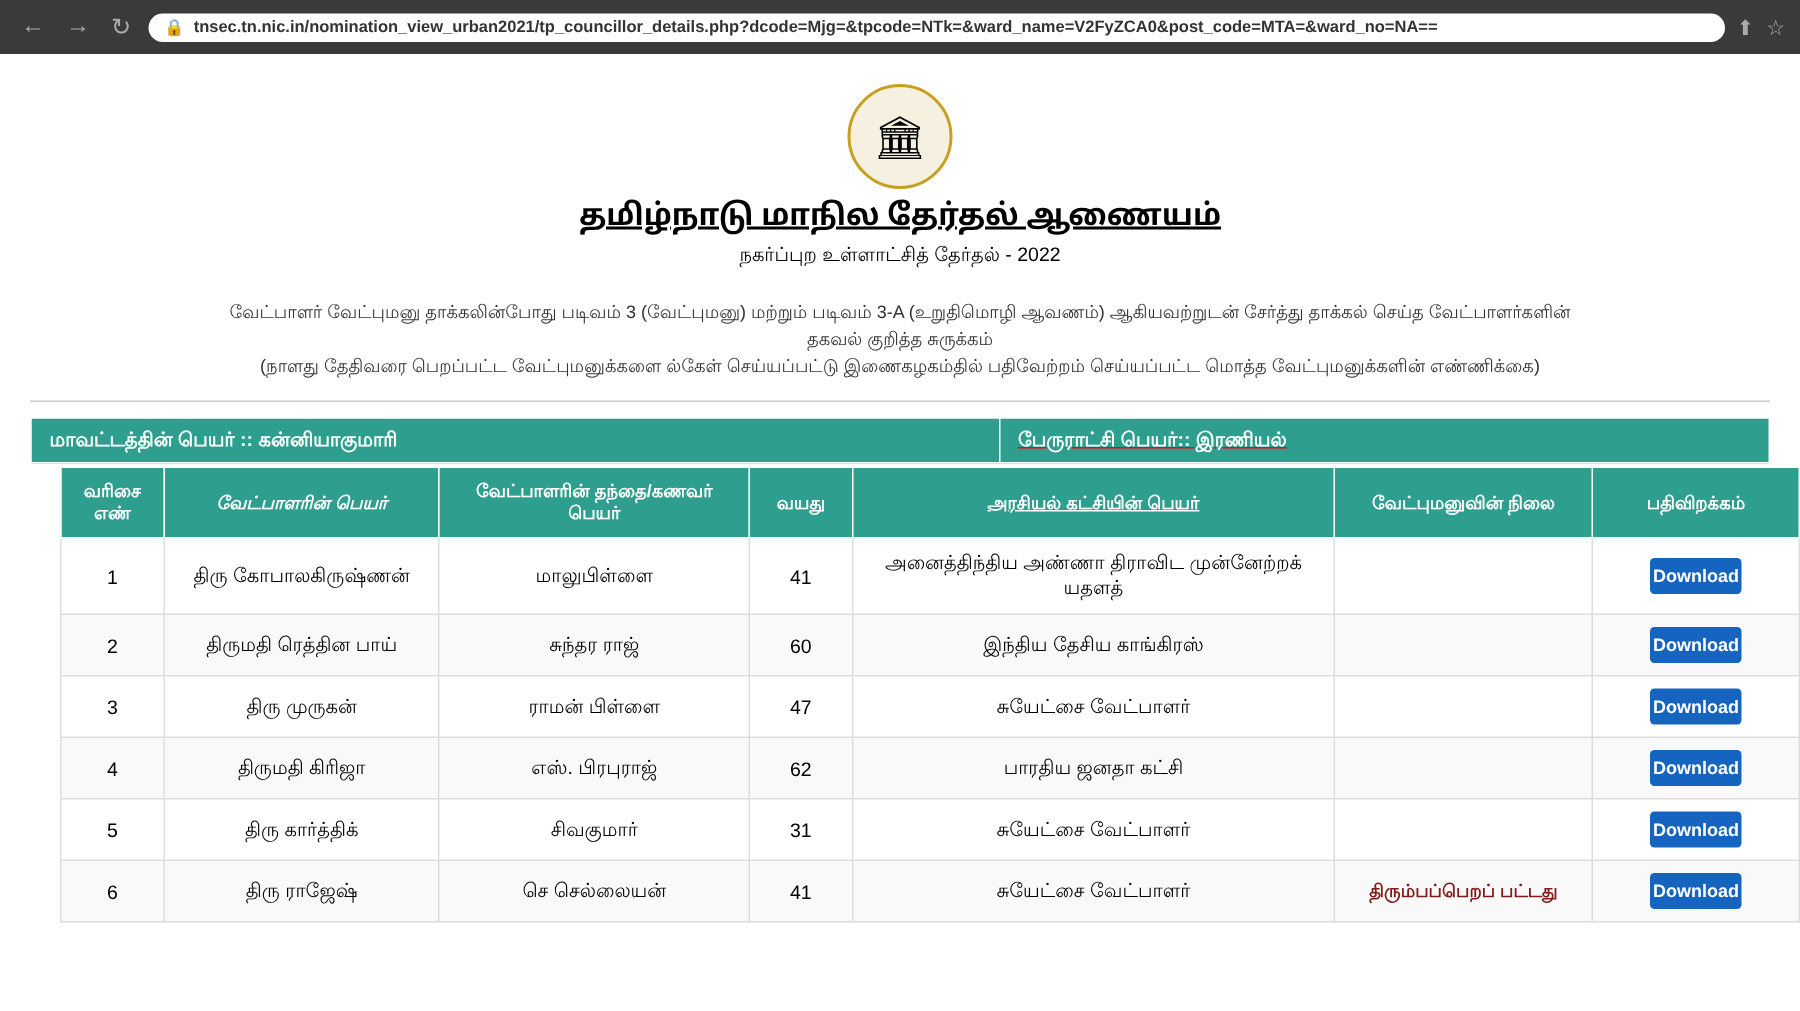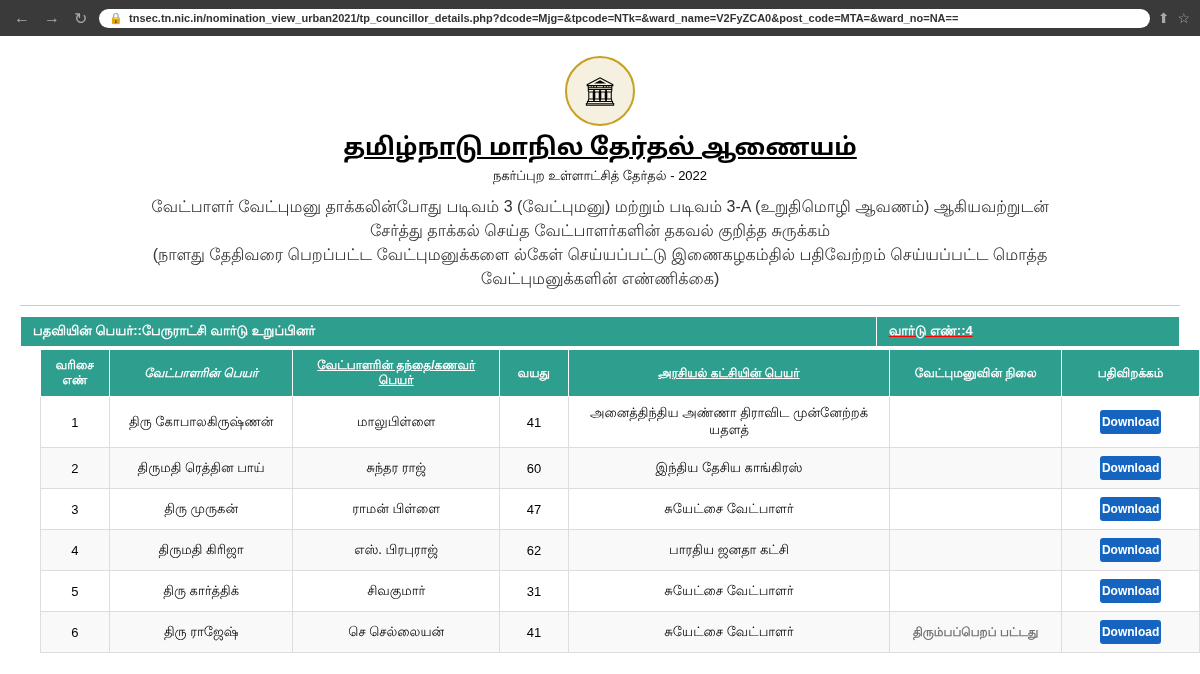--- a/index.html
+++ b/index.html
@@ -62,38 +62,38 @@
       background: #f5f0e0;
       border: 2px solid #c8a020;
       display: inline-flex;
       align-items: center;
       justify-content: center;
       font-size: 28px;
     }
 
     .main-title {
       text-align: center;
-      font-size: 24px;
+      font-size: 20px;
       font-weight: bold;
       color: #000;
       text-decoration: underline;
       margin: 8px 0 4px;
       font-family: 'Noto Sans Tamil', Arial, sans-serif;
     }
 
     .sub-title {
       text-align: center;
       font-size: 13px;
       color: #000;
-      margin-bottom: 10px;
+      margin-bottom: 20px;
     }
 
     .description {
       text-align: center;
-      font-size: 16px;
+      font-size: 12px;
       color: #333;
       line-height: 1.5;
       margin-bottom: 14px;
       max-width: 900px;
       margin-left: auto;
       margin-right: auto;
     }
 
     .divider {
       border: none;
@@ -154,28 +154,28 @@
       color: #fff;
       border: none;
       padding: 5px 2px;
       border-radius: 3px;
       cursor: pointer;
       font-size: 12px;
       font-weight: bold;
     }
 
     .rejected-text {
-      color: #737373;
+      color: #7f1d1d;
       font-weight: bold;
       font-size: 12px;
     }
 
     .col-serial { width: 60px; }
     .col-name { width: 160px; font-style: italic; }
-    .col-father { width: 180px; text-decoration: underline; }
+    .col-father { width: 180px; }
     .col-age { width: 60px; }
     .col-party { width: 280px; text-decoration: underline; }
     .col-status { width: 150px; }
     .col-action { width: 120px; }
   </style>
 </head>
 <body>
 
 <div>
   <div class="browser-bar">
@@ -209,24 +209,26 @@
 
   <div class="description">
     <div>வேட்பாளர் வேட்புமனு தாக்கலின்போது படிவம் 3 (வேட்புமனு) மற்றும் படிவம் 3-A (உறுதிமொழி ஆவணம்) ஆகியவற்றுடன் சேர்த்து தாக்கல் செய்த வேட்பாளர்களின் தகவல் குறித்த சுருக்கம்</div>
     <div>(நாளது தேதிவரை பெறப்பட்ட வேட்புமனுக்களை ல்கேள் செய்யப்பட்டு இணைகழகம்தில் பதிவேற்றம் செய்யப்பட்ட மொத்த வேட்புமனுக்களின் எண்ணிக்கை)</div>
   </div>
 
   <hr class="divider">
 
   <table class="info-table">
     <tbody>
-    <tr class="ward-row">
-      <td>பதவியின் பெயர்::பேருராட்சி வார்டு உறுப்பினர்</td>
+        <tr>
+      <td>மாவட்டத்தின் பெயர் :: கன்னியாகுமாரி</td>
       <td class="right-cell">
-        <span class="underline-red">வார்டு எண்::4</span>
+        <span>
+          <span class="underline-red">பேருராட்சி பெயர்:: இரணியல்</span>
+        </span>
       </td>
     </tr>
   </tbody>
     </table>
 
   <table class="main-table">
     <thead>
       <tr>
         <th class="col-serial">வரிசை எண்</th>
         <th class="col-name">வேட்பாளரின் பெயர்</th>

